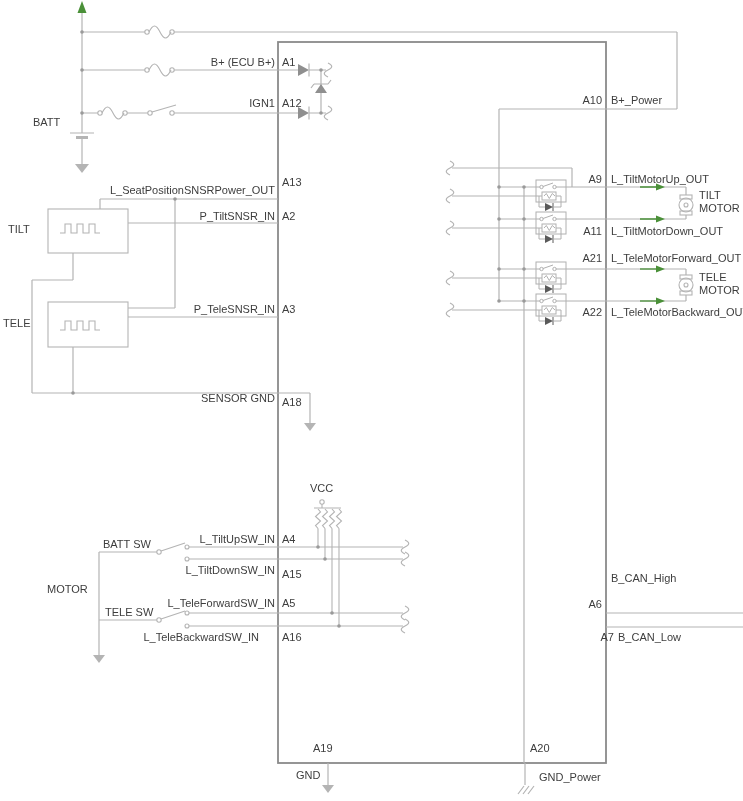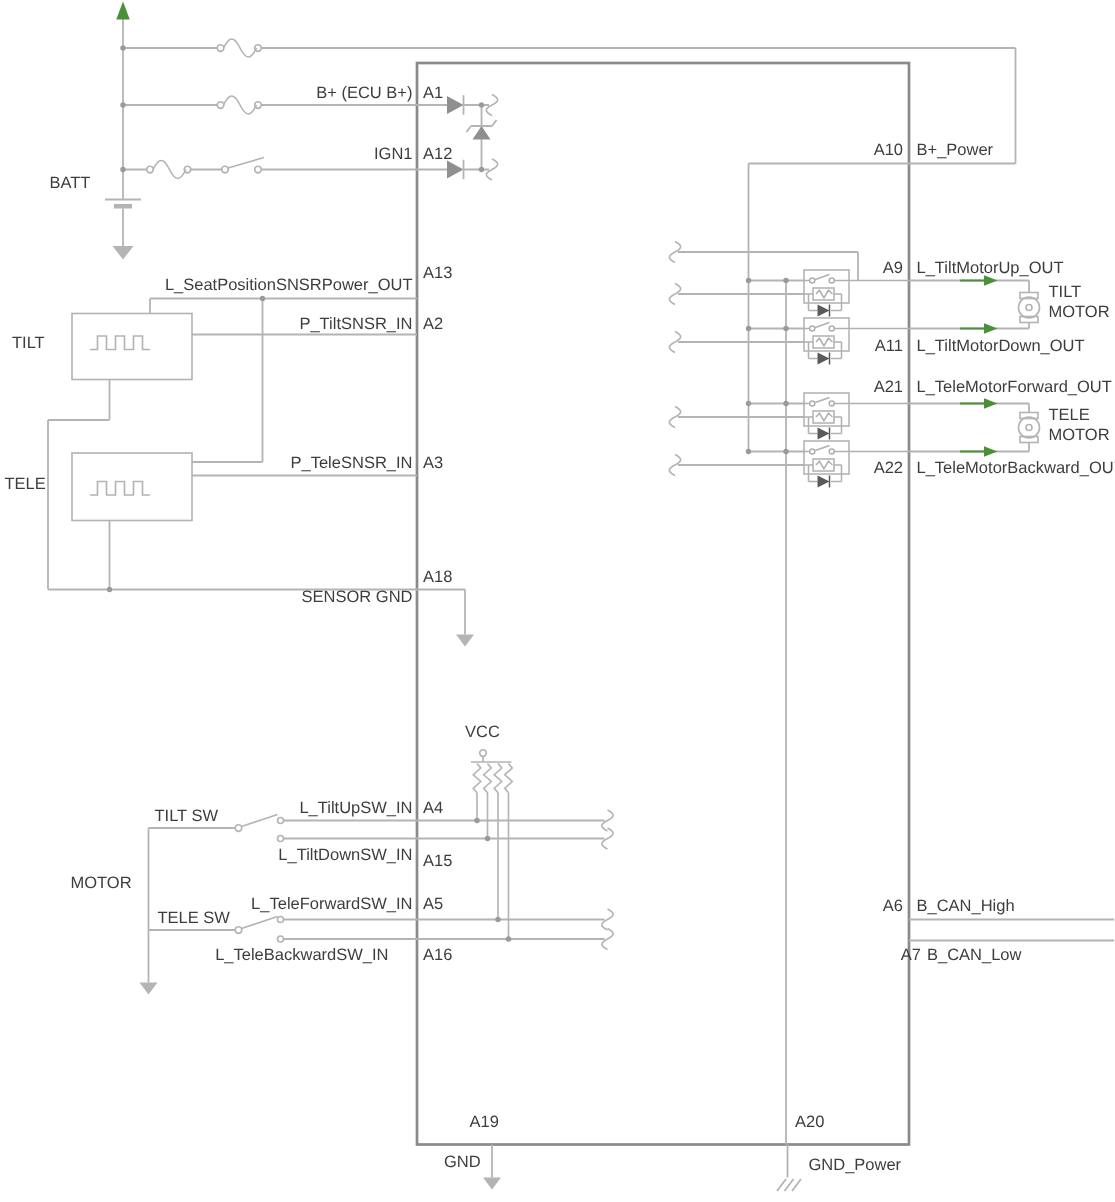--- a/index.html
+++ b/index.html
@@ -225,55 +225,55 @@
 <div class="lbl" style="left:282px;top:56px">A1</div>
 <div class="lbl r" style="right:468px;top:97px">IGN1</div>
 <div class="lbl" style="left:282px;top:97px">A12</div>
 <div class="lbl r" style="right:468px;top:184px">L_SeatPositionSNSRPower_OUT</div>
 <div class="lbl" style="left:282px;top:176px">A13</div>
 <div class="lbl r" style="right:468px;top:210px">P_TiltSNSR_IN</div>
 <div class="lbl" style="left:282px;top:210px">A2</div>
 <div class="lbl r" style="right:468px;top:303px">P_TeleSNSR_IN</div>
 <div class="lbl" style="left:282px;top:303px">A3</div>
 <div class="lbl r" style="right:468px;top:392px">SENSOR GND</div>
-<div class="lbl" style="left:282px;top:379px">A18</div>
+<div class="lbl" style="left:282px;top:396px">A18</div>
 <div class="lbl r" style="right:468px;top:533px">L_TiltUpSW_IN</div>
 <div class="lbl" style="left:282px;top:533px">A4</div>
 <div class="lbl r" style="right:468px;top:564px">L_TiltDownSW_IN</div>
 <div class="lbl" style="left:282px;top:568px">A15</div>
 <div class="lbl r" style="right:468px;top:597px">L_TeleForwardSW_IN</div>
 <div class="lbl" style="left:282px;top:597px">A5</div>
 <div class="lbl r" style="right:484px;top:631px">L_TeleBackwardSW_IN</div>
 <div class="lbl" style="left:282px;top:631px">A16</div>
 
 <div class="lbl r" style="right:141px;top:94px">A10</div>
 <div class="lbl" style="left:611px;top:94px">B+_Power</div>
 <div class="lbl r" style="right:141px;top:173px">A9</div>
 <div class="lbl" style="left:611px;top:173px">L_TiltMotorUp_OUT</div>
 <div class="lbl r" style="right:141px;top:225px">A11</div>
 <div class="lbl" style="left:611px;top:225px">L_TiltMotorDown_OUT</div>
 <div class="lbl r" style="right:141px;top:252px">A21</div>
 <div class="lbl" style="left:611px;top:252px">L_TeleMotorForward_OUT</div>
 <div class="lbl r" style="right:141px;top:306px">A22</div>
 <div class="lbl" style="left:611px;top:306px">L_TeleMotorBackward_OUT</div>
 <div class="lbl r" style="right:141px;top:598px">A6</div>
-<div class="lbl" style="left:611px;top:598px">B_CAN_High</div>
+<div class="lbl" style="left:611px;top:572px">B_CAN_High</div>
 <div class="lbl r" style="right:129px;top:631px">A7</div>
 <div class="lbl" style="left:618px;top:631px">B_CAN_Low</div>
 
 <div class="lbl" style="left:313px;top:742px">A19</div>
 <div class="lbl" style="left:296px;top:769px">GND</div>
 <div class="lbl" style="left:530px;top:742px">A20</div>
 <div class="lbl" style="left:539px;top:771px">GND_Power</div>
 
 <div class="lbl" style="left:33px;top:116px">BATT</div>
 <div class="lbl" style="left:8px;top:223px">TILT</div>
 <div class="lbl" style="left:3px;top:317px">TELE</div>
 <div class="lbl" style="left:47px;top:583px">MOTOR</div>
-<div class="lbl" style="left:103px;top:538px">TILT SW</div>
+<div class="lbl" style="left:103px;top:538px">BATT SW</div>
 <div class="lbl" style="left:105px;top:606px">TELE SW</div>
 <div class="lbl" style="left:310px;top:482px">VCC</div>
 <div class="lbl" style="left:699px;top:189px">TILT</div>
 <div class="lbl" style="left:699px;top:202px">MOTOR</div>
 <div class="lbl" style="left:699px;top:271px">TELE</div>
 <div class="lbl" style="left:699px;top:284px">MOTOR</div>
 
 </div>
 
 </body></html>

